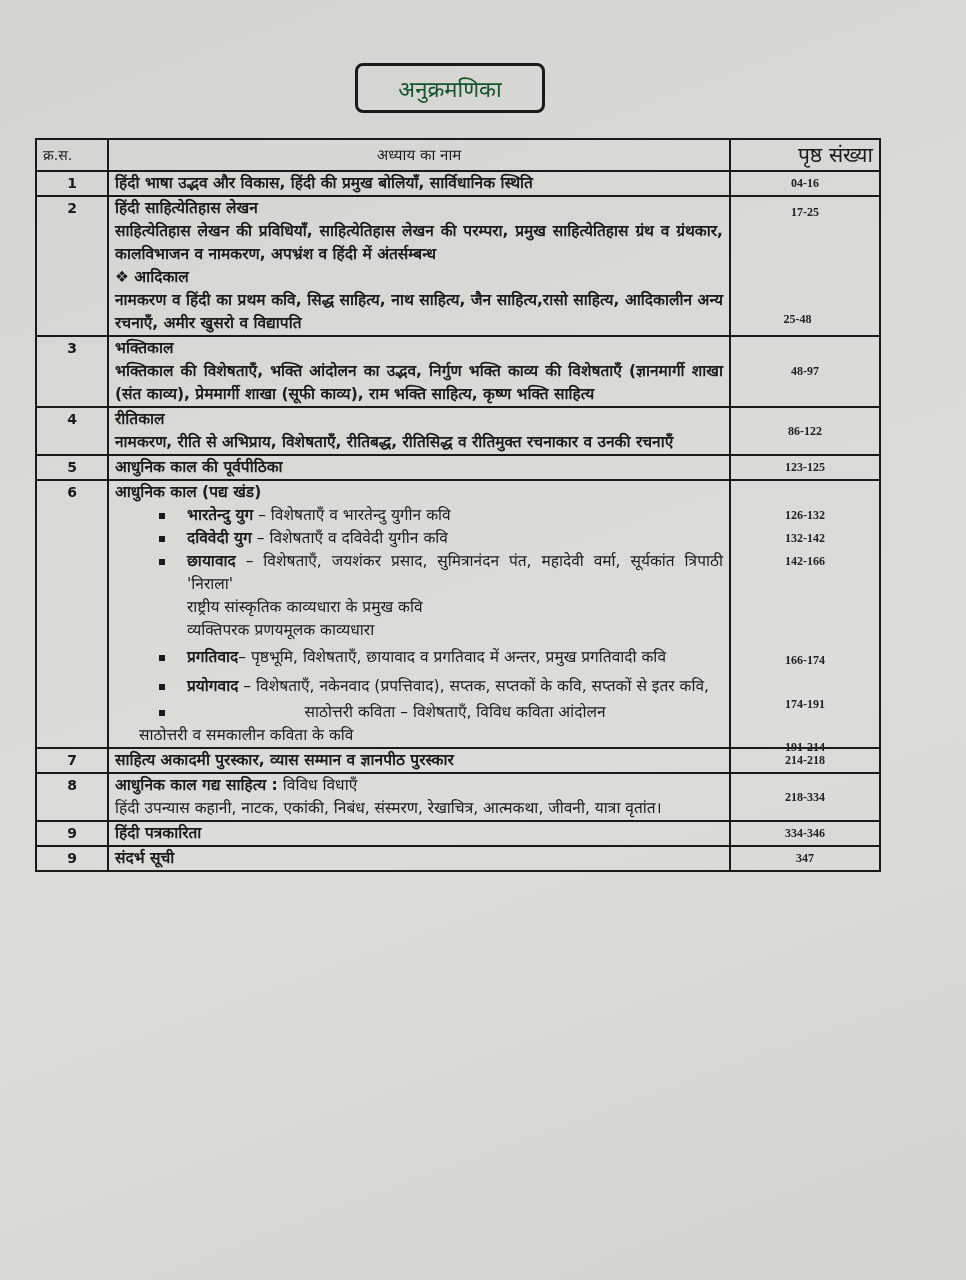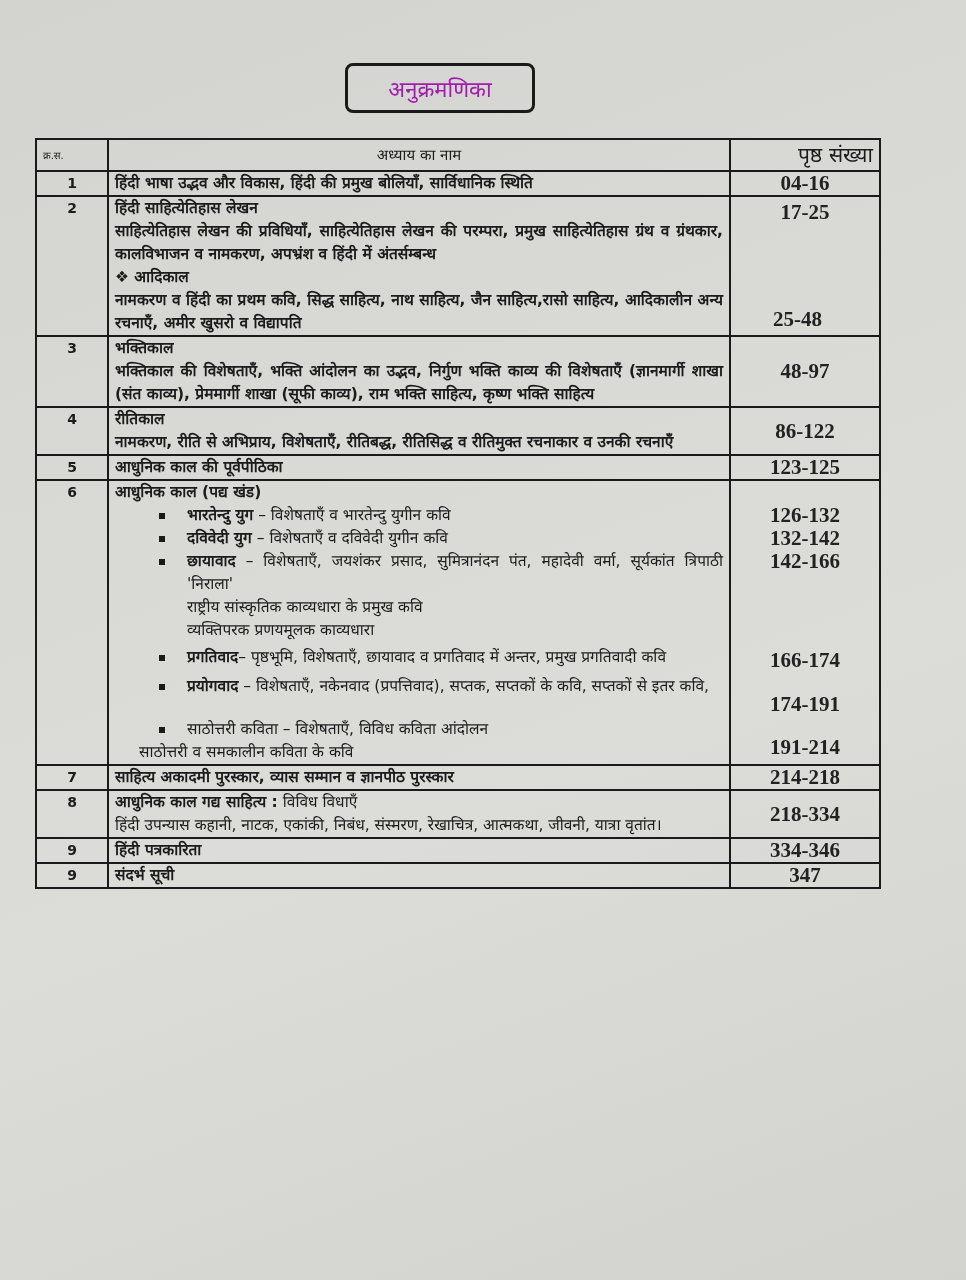--- a/index.html
+++ b/index.html
@@ -3,41 +3,41 @@
 <meta charset="utf-8">
 <style>
   html, body { margin:0; padding:0; }
   body {
     width:966px; height:1280px; overflow:hidden; position:relative;
     background: linear-gradient(160deg, #d3d3cf 0%, #d9d9d5 35%, #dcdcd8 60%, #d2d2ce 100%);
     font-family: "DejaVu Sans", "Liberation Sans", sans-serif;
     color:#1c1c1c;
   }
   .title-box {
-    position:absolute; left:345px; top:63px; width:190px; height:50px;
+    position:absolute; left:355px; top:63px; width:190px; height:50px;
     border:3px solid #1a1a1a; border-radius:8px;
     display:flex; align-items:center; justify-content:center;
-    font-size:22px; color:#a21caf; box-sizing:border-box;
+    font-size:22px; color:#14532d; box-sizing:border-box;
   }
   table.toc {
     position:absolute; left:35px; top:138px; width:846px;
     border-collapse:collapse; table-layout:fixed;
     font-size:15.5px; line-height:23px;
   }
   table.toc td, table.toc th {
     border:2.5px solid #1a1a1a; vertical-align:top; padding:0 6px;
   }
   col.c-num { width:72px; }
   col.c-pages { width:150px; }
   th { font-weight:normal; height:30px; vertical-align:middle !important; }
-  th.h-num { text-align:left; font-size:10px; }
+  th.h-num { text-align:left; font-size:14px; }
   th.h-title { text-align:center; font-size:15px; }
   th.h-pages { text-align:right; font-size:21px; }
   td.num { text-align:center; font-weight:bold; font-size:14px; padding-top:2px; }
-  td.pages { text-align:center; font-family:"Liberation Serif", serif; font-weight:bold; font-size:21px; color:#222;border-radius:11px; }
+  td.pages { text-align:center; font-family:"Liberation Serif", serif; font-weight:bold; font-size:12px; color:#222;border-radius:11px; }
   .bold { font-weight:bold; }
   .just { text-align:justify; }
   ul.bul { list-style:none; margin:0; padding:0 0 0 40px; }
   ul.bul li { position:relative; padding-left:32px; }
   ul.bul li::before { content:""; position:absolute; left:4px; top:9px; width:6px; height:6px; background:#1a1a1a; }
   .indent1 { padding-left:72px; }
   .indent0 { padding-left:24px; }
   .pg-stack div { height:23px; }
 </style>
 </head>
@@ -114,21 +114,21 @@
         <ul class="bul">
           <li><span class="bold">भारतेन्दु युग</span><span> – विशेषताएँ व भारतेन्दु युगीन कवि</span></li>
           <li><span class="bold">दविवेदी युग</span><span> – विशेषताएँ व दविवेदी युगीन कवि</span></li>
           <li class="just"><span class="bold">छायावाद</span><span> – विशेषताएँ, जयशंकर प्रसाद, सुमित्रानंदन पंत, महादेवी वर्मा, सूर्यकांत त्रिपाठी 'निराला'</span></li>
         </ul>
         <div class="indent1">राष्ट्रीय सांस्कृतिक काव्यधारा के प्रमुख कवि</div>
         <div class="indent1">व्यक्तिपरक प्रणयमूलक काव्यधारा</div>
         <ul class="bul" style="margin-top:4px;">
           <li class="just"><span class="bold">प्रगतिवाद</span><span>– पृष्ठभूमि, विशेषताएँ, छायावाद व प्रगतिवाद में अन्तर, प्रमुख प्रगतिवादी कवि</span></li>
           <li class="just" style="margin-top:6px;"><span class="bold">प्रयोगवाद</span><span> – विशेषताएँ, नकेनवाद (प्रपत्तिवाद), सप्तक, सप्तकों के कवि, सप्तकों से इतर कवि,</span></li>
-          <li style="margin-top:20px;"><span class="bold"></span><span>साठोत्तरी कविता – विशेषताएँ, विविध कविता आंदोलन</span></li>
+          <li style="margin-top:3px;text-align:center;"><span class="bold"></span><span>साठोत्तरी कविता – विशेषताएँ, विविध कविता आंदोलन</span></li>
         </ul>
         <div class="indent0">साठोत्तरी व समकालीन कविता के कवि</div>
       </td>
       <td class="pages" style="position:relative;">
         <div style="margin-top:23px;" class="pg-stack">
           <div>126-132</div>
           <div>132-142</div>
           <div>142-166</div>
         </div>
         <div style="position:absolute; top:168px; left:0; right:0;">166-174</div>

